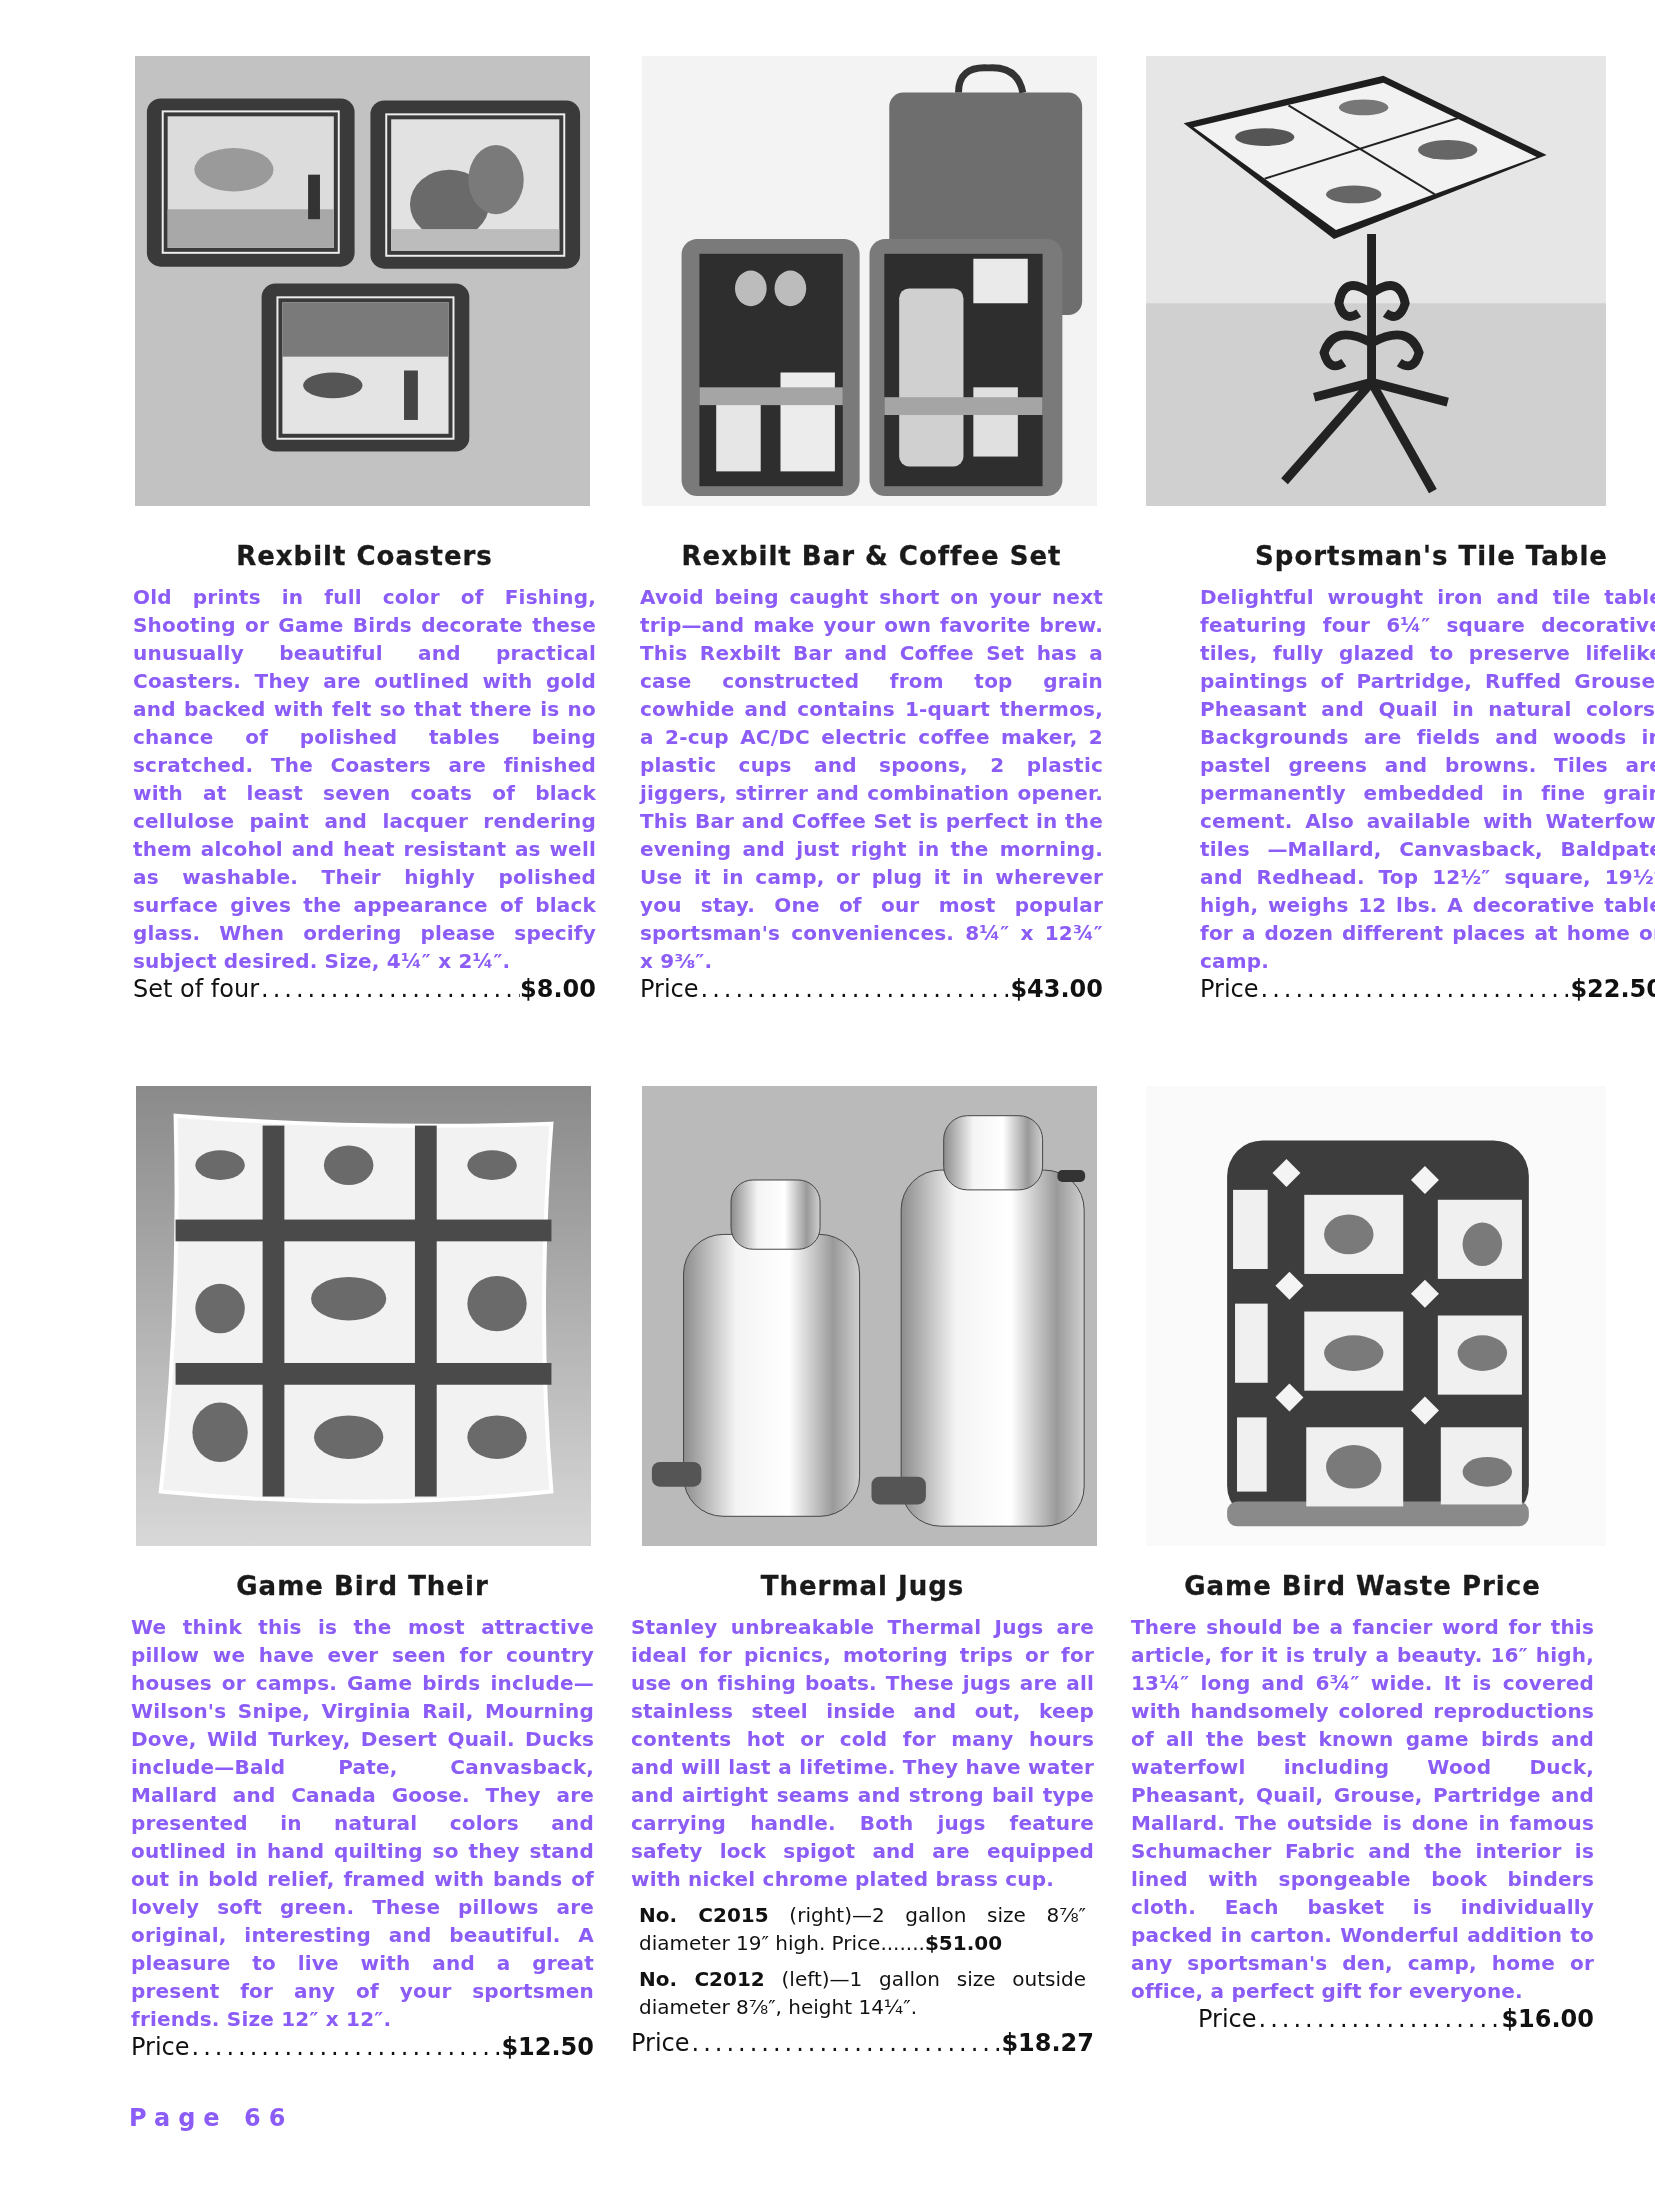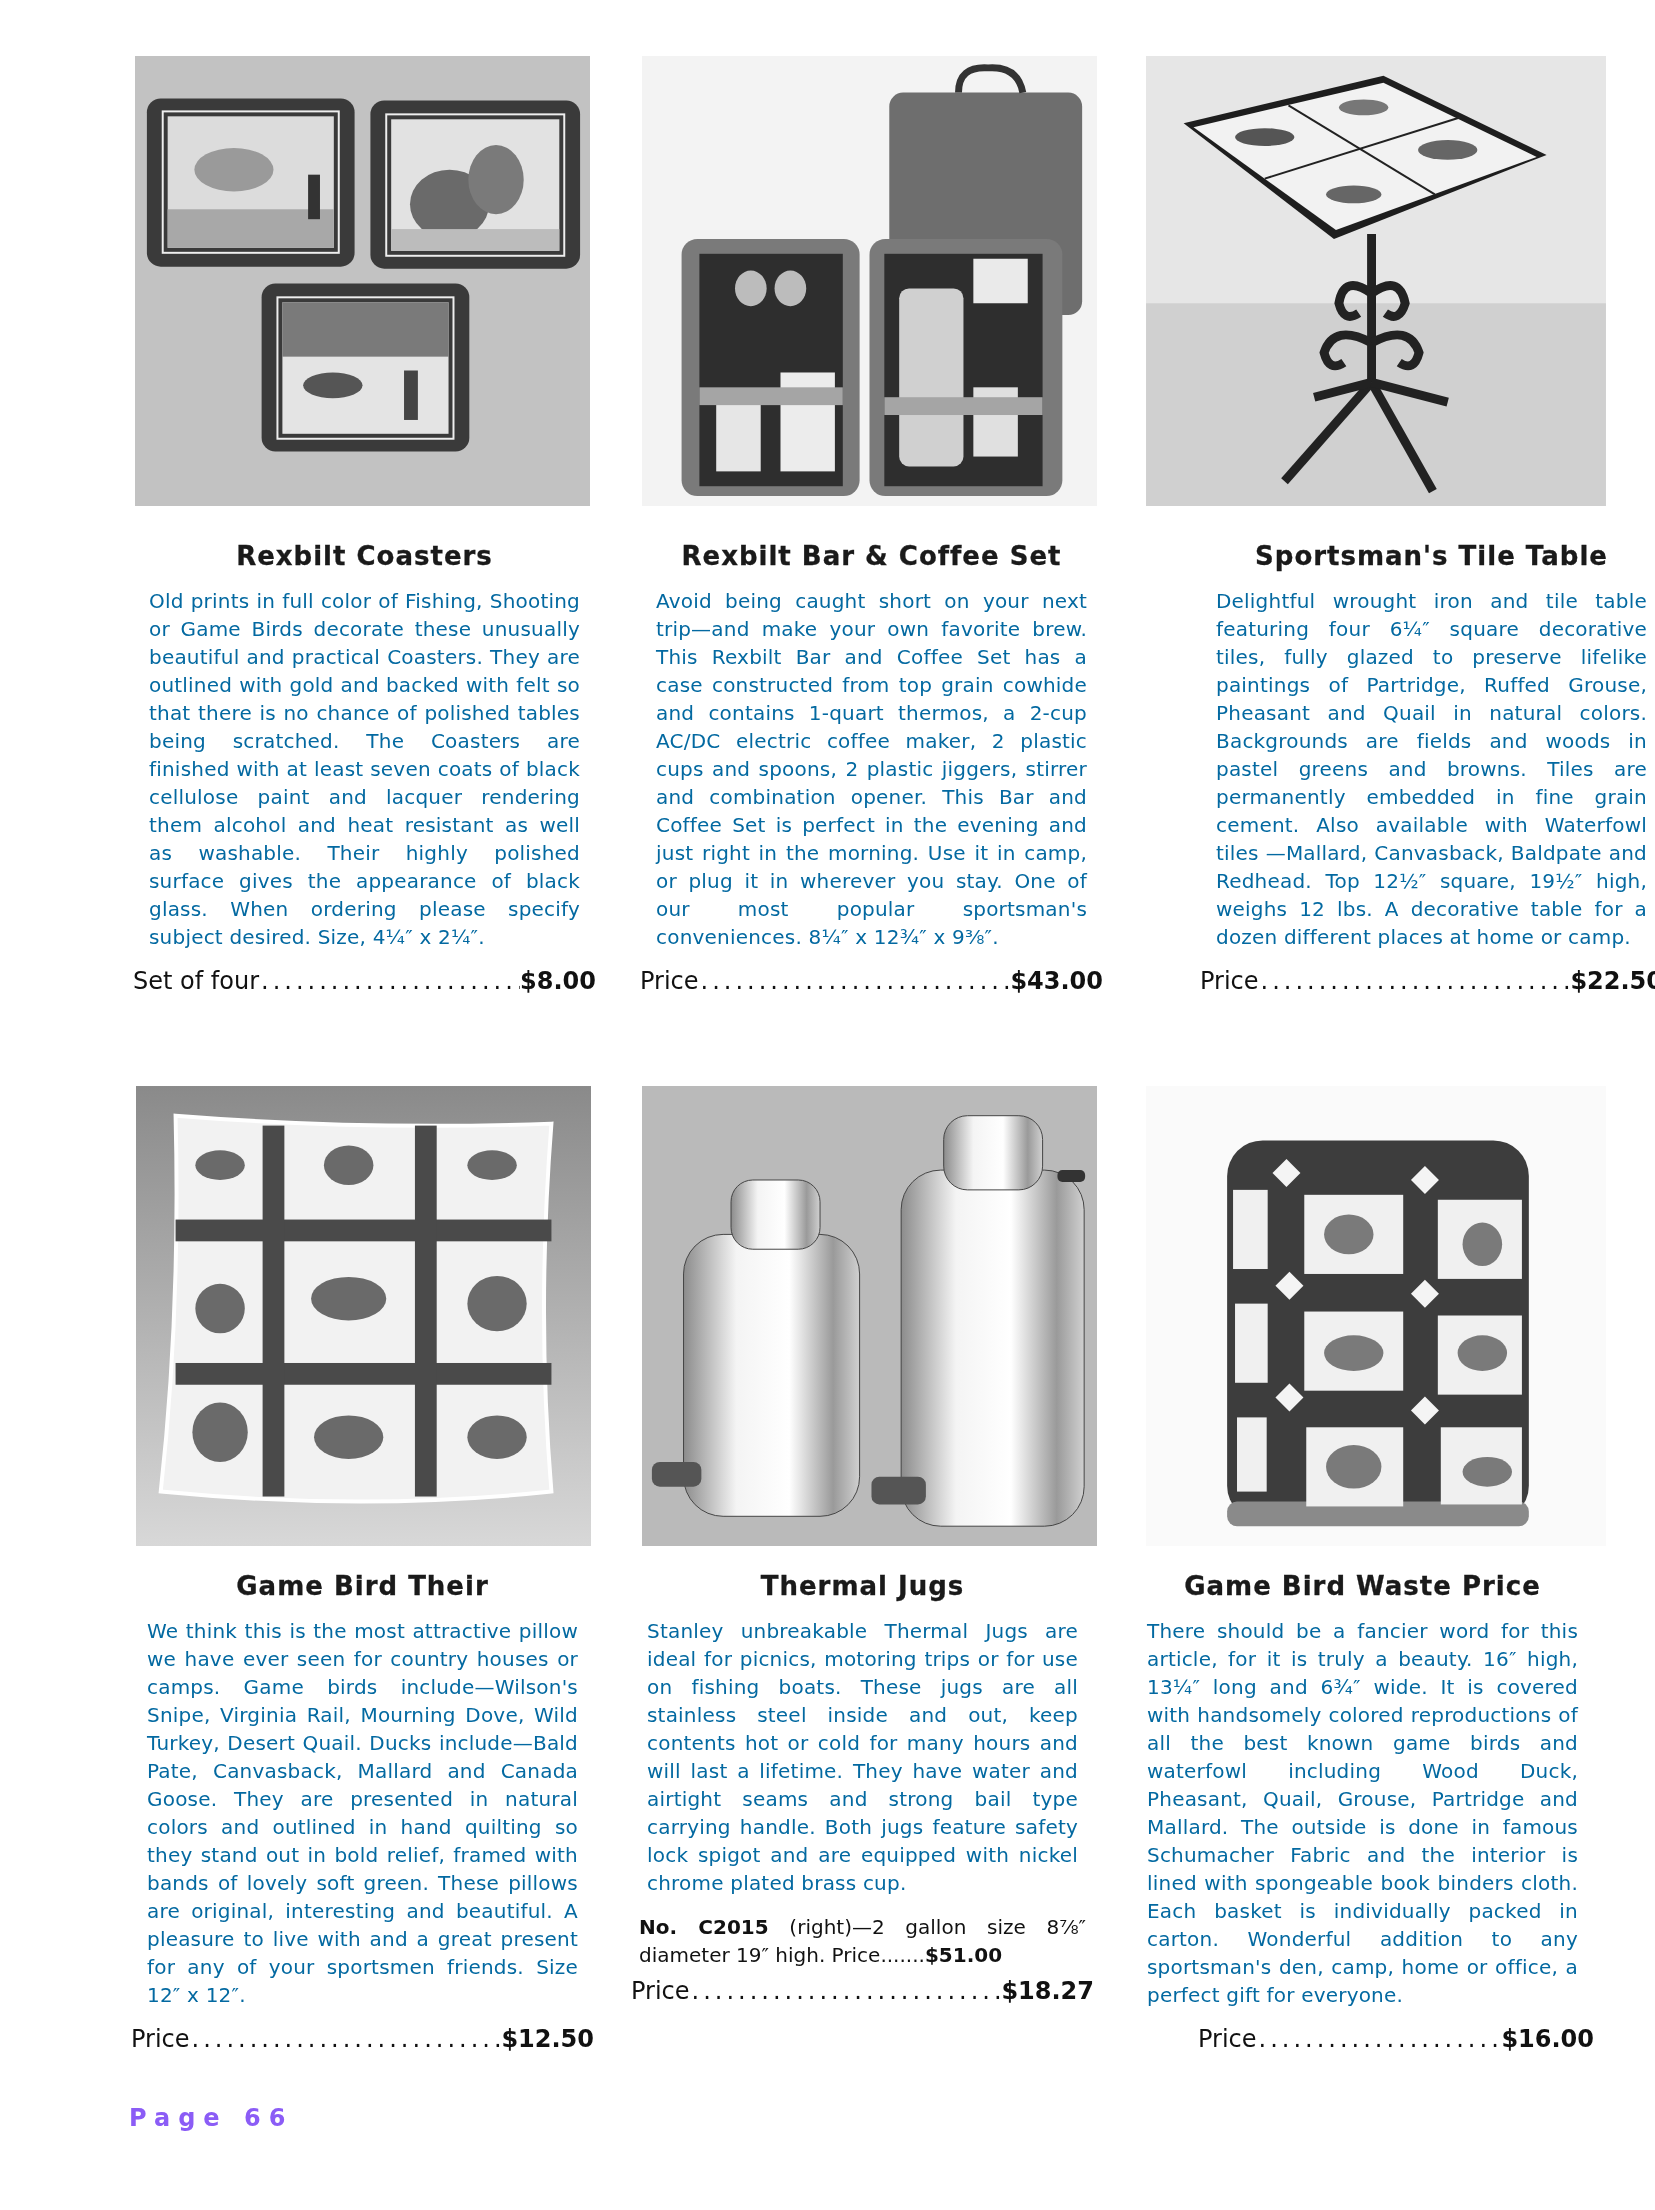--- a/index.html
+++ b/index.html
@@ -5,21 +5,21 @@
   html, body { margin: 0; padding: 0; background: #ffffff; }
   body { width: 1655px; height: 2211px; position: relative; overflow: hidden;
          font-family: "DejaVu Sans", sans-serif; color: #111; }
   .photo { position: absolute; overflow: hidden; }
   .photo svg { display: block; width: 100%; height: 100%; }
   .card { position: absolute; width: 463px; }
   .title { font-family: "DejaVu Sans", sans-serif; font-weight: bold; font-size: 26px;
            letter-spacing: 1px; text-align: center; color: #1a1a1a; margin: 0 0 12px 0;
            -webkit-text-stroke: 0.3px #1a1a1a; }
   .desc { font-family: "DejaVu Sans", sans-serif; font-size: 20px; line-height: 28px;
-          text-align: justify; margin: 16px; color: #0369a1; letter-spacing: 0.2px; }
+          text-align: justify; margin: 0; color: #8b5cf6; letter-spacing: 0.2px; font-weight: bold; }
   .price-row { display: flex; align-items: baseline; font-size: 24px; margin-top: 0; justify-content: flex-end; }
   .price-row .lbl { white-space: nowrap; }
   .price-row .dots { flex: 1; overflow: hidden; white-space: nowrap; letter-spacing: 4px; padding: 0 2px; }
   .price-row .dots::after { content: "........................................................................"; }
   .price-row .amt { font-weight: bold; white-space: nowrap; }
   .extra { font-size: 20px; line-height: 28px; text-align: justify; margin: 8px; }
   .extra .no { font-weight: bold; }
   .extra .amt { font-weight: bold; }
   .page-num { position: absolute; left: 129px; top: 2104px; font-weight: bold; font-size: 24px;
               letter-spacing: 8px; color: #8b5cf6; }
@@ -234,20 +234,24 @@
   </div>
 </div>
 
 <div class="card" style="left:631px;top:1571px;">
   <h2 class="title">Thermal Jugs</h2>
   <p class="desc">Stanley unbreakable Thermal Jugs are ideal for picnics, motoring trips or for use on fishing boats. These jugs are all stainless steel inside and out, keep contents hot or cold for many hours and will last a lifetime. They have water and airtight seams and strong bail type carrying handle. Both jugs feature safety lock spigot and are equipped with nickel chrome plated brass cup.</p>
   <p class="extra">
     <span class="no">No. C2015</span>
     <span>(right)—2 gallon size 8⅞″ diameter 19″ high. Price</span><span>.......</span><span class="amt">$51.00</span>
   </p>
+  <p class="extra">
+    <span class="no">No. C2012</span>
+    <span>(left)—1 gallon size outside diameter 8⅞″, height 14¼″.</span>
+  </p>
   <div class="price-row">
     <span class="lbl">Price</span>
     <span class="dots"></span>
     <span class="amt">$18.27</span>
   </div>
 </div>
 
 <div class="card" style="left:1131px;top:1571px;">
   <h2 class="title">Game Bird Waste Price</h2>
   <p class="desc" style="text-align:justify;">There should be a fancier word for this article, for it is truly a beauty. 16″ high, 13¼″ long and 6¾″ wide. It is covered with handsomely colored reproductions of all the best known game birds and waterfowl including Wood Duck, Pheasant, Quail, Grouse, Partridge and Mallard. The outside is done in famous Schumacher Fabric and the interior is lined with spongeable book binders cloth. Each basket is individually packed in carton. Wonderful addition to any sportsman's den, camp, home or office, a perfect gift for everyone.</p>

